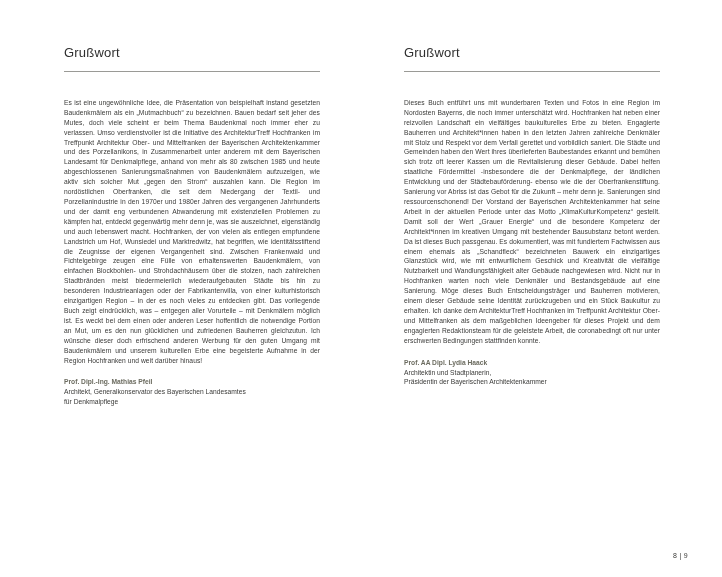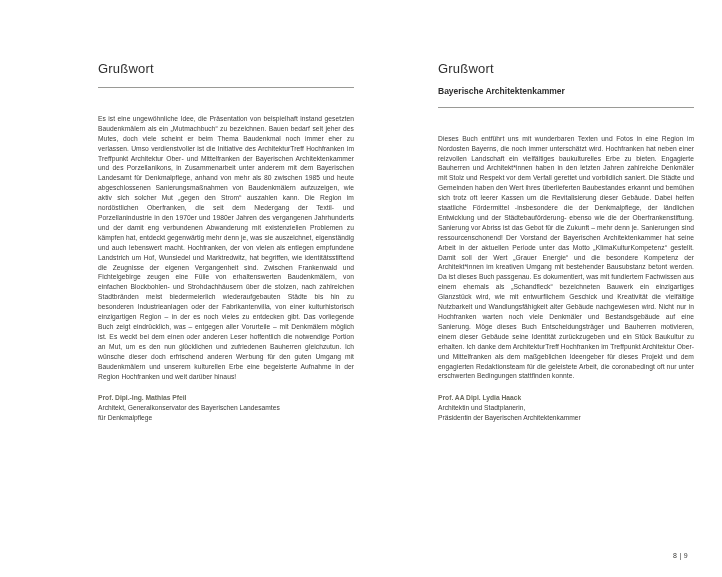--- a/index.html
+++ b/index.html
@@ -11,23 +11,22 @@
   .spread {
     position: relative;
     width: 722px;
     height: 577px;
     background: #ffffff;
     box-shadow: 0 0 4px rgba(0,0,0,0.15);
     overflow: hidden;
   }
   .page-column {
     position: absolute;
-    top: 52px;
+    top: 36px;
     width: 256px;
-    margin-left: 34px;
   }
   .page-left  { left: 64px; }
   .page-right { left: 404px; }
 
   .greeting-title {
     font-size: 13px;
     font-weight: 400;
     color: #2e2e2e;
     letter-spacing: 0.2px;
     line-height: 1.25;
@@ -88,21 +87,20 @@
     <p class="body-text">Es ist eine ungewöhnliche Idee, die Präsentation von beispielhaft instand gesetzten Baudenkmälern als ein „Mutmachbuch“ zu bezeichnen. Bauen bedarf seit jeher des Mutes, doch viele scheint er beim Thema Baudenkmal noch immer eher zu verlassen. Umso verdienstvoller ist die Initiative des ArchitekturTreff Hochfranken im Treffpunkt Architektur Ober- und Mittelfranken der Bayerischen Architektenkammer und des Porzellanikons, in Zusammenarbeit unter anderem mit dem Bayerischen Landesamt für Denkmalpflege, anhand von mehr als 80 zwischen 1985 und heute abgeschlossenen Sanierungsmaßnahmen von Baudenkmälern aufzuzeigen, wie aktiv sich solcher Mut „gegen den Strom“ auszahlen kann. Die Region im nordöstlichen Oberfranken, die seit dem Niedergang der Textil- und Porzellanindustrie in den 1970er und 1980er Jahren des vergangenen Jahrhunderts und der damit eng verbundenen Abwanderung mit existenziellen Problemen zu kämpfen hat, entdeckt gegenwärtig mehr denn je, was sie auszeichnet, eigenständig und auch lebenswert macht. Hochfranken, der von vielen als entlegen empfundene Landstrich um Hof, Wunsiedel und Marktredwitz, hat begriffen, wie identitätsstiftend die Zeugnisse der eigenen Vergangenheit sind. Zwischen Frankenwald und Fichtelgebirge zeugen eine Fülle von erhaltenswerten Baudenkmälern, von einfachen Blockbohlen- und Strohdachhäusern über die stolzen, nach zahlreichen Stadtbränden meist biedermeierlich wiederaufgebauten Städte bis hin zu besonderen Industrieanlagen oder der Fabrikantenvilla, von einer kulturhistorisch einzigartigen Region – in der es noch vieles zu entdecken gibt. Das vorliegende Buch zeigt eindrücklich, was – entgegen aller Vorurteile – mit Denkmälern möglich ist. Es weckt bei dem einen oder anderen Leser hoffentlich die notwendige Portion an Mut, um es den nun glücklichen und zufriedenen Bauherren gleichzutun. Ich wünsche dieser doch erfrischend anderen Werbung für den guten Umgang mit Baudenkmälern und unserem kulturellen Erbe eine begeisterte Aufnahme in der Region Hochfranken und weit darüber hinaus!</p>
     <div class="signature">
       <span class="sig-name">Prof. Dipl.-Ing. Mathias Pfeil</span>
       <span class="sig-line">Architekt, Generalkonservator des Bayerischen Landesamtes</span>
       <span class="sig-line">für Denkmalpflege</span>
     </div>
   </section>
 
   <section class="page-column page-right">
     <h1 class="greeting-title">Grußwort</h1>
-    <h2 class="greeting-subtitle">Bayerische Architektenkammer</h2>
     <hr class="header-rule">
     <p class="body-text">Dieses Buch entführt uns mit wunderbaren Texten und Fotos in eine Region im Nordosten Bayerns, die noch immer unterschätzt wird. Hochfranken hat neben einer reizvollen Landschaft ein vielfältiges baukulturelles Erbe zu bieten. Engagierte Bauherren und Architekt*innen haben in den letzten Jahren zahlreiche Denkmäler mit Stolz und Respekt vor dem Verfall gerettet und vorbildlich saniert. Die Städte und Gemeinden haben den Wert ihres überlieferten Baubestandes erkannt und bemühen sich trotz oft leerer Kassen um die Revitalisierung dieser Gebäude. Dabei helfen staatliche Fördermittel -insbesondere die der Denkmalpflege, der ländlichen Entwicklung und der Städtebauförderung- ebenso wie die der Oberfrankenstiftung. Sanierung vor Abriss ist das Gebot für die Zukunft – mehr denn je. Sanierungen sind ressourcenschonend! Der Vorstand der Bayerischen Architektenkammer hat seine Arbeit in der aktuellen Periode unter das Motto „KlimaKulturKompetenz“ gestellt. Damit soll der Wert „Grauer Energie“ und die besondere Kompetenz der Architekt*innen im kreativen Umgang mit bestehender Bausubstanz betont werden. Da ist dieses Buch passgenau. Es dokumentiert, was mit fundiertem Fachwissen aus einem ehemals als „Schandfleck“ bezeichneten Bauwerk ein einzigartiges Glanzstück wird, wie mit entwurflichem Geschick und Kreativität die vielfältige Nutzbarkeit und Wandlungsfähigkeit alter Gebäude nachgewiesen wird. Nicht nur in Hochfranken warten noch viele Denkmäler und Bestandsgebäude auf eine Sanierung. Möge dieses Buch Entscheidungsträger und Bauherren motivieren, einem dieser Gebäude seine Identität zurückzugeben und ein Stück Baukultur zu erhalten. Ich danke dem ArchitekturTreff Hochfranken im Treffpunkt Architektur Ober- und Mittelfranken als dem maßgeblichen Ideengeber für dieses Projekt und dem engagierten Redaktionsteam für die geleistete Arbeit, die coronabedingt oft nur unter erschwerten Bedingungen stattfinden konnte.</p>
     <div class="signature">
       <span class="sig-name">Prof. AA Dipl. Lydia Haack</span>
       <span class="sig-line">Architektin und Stadtplanerin,</span>
       <span class="sig-line">Präsidentin der Bayerischen Architektenkammer</span>
     </div>
   </section>
 
   <div class="page-number">8 | 9</div>

